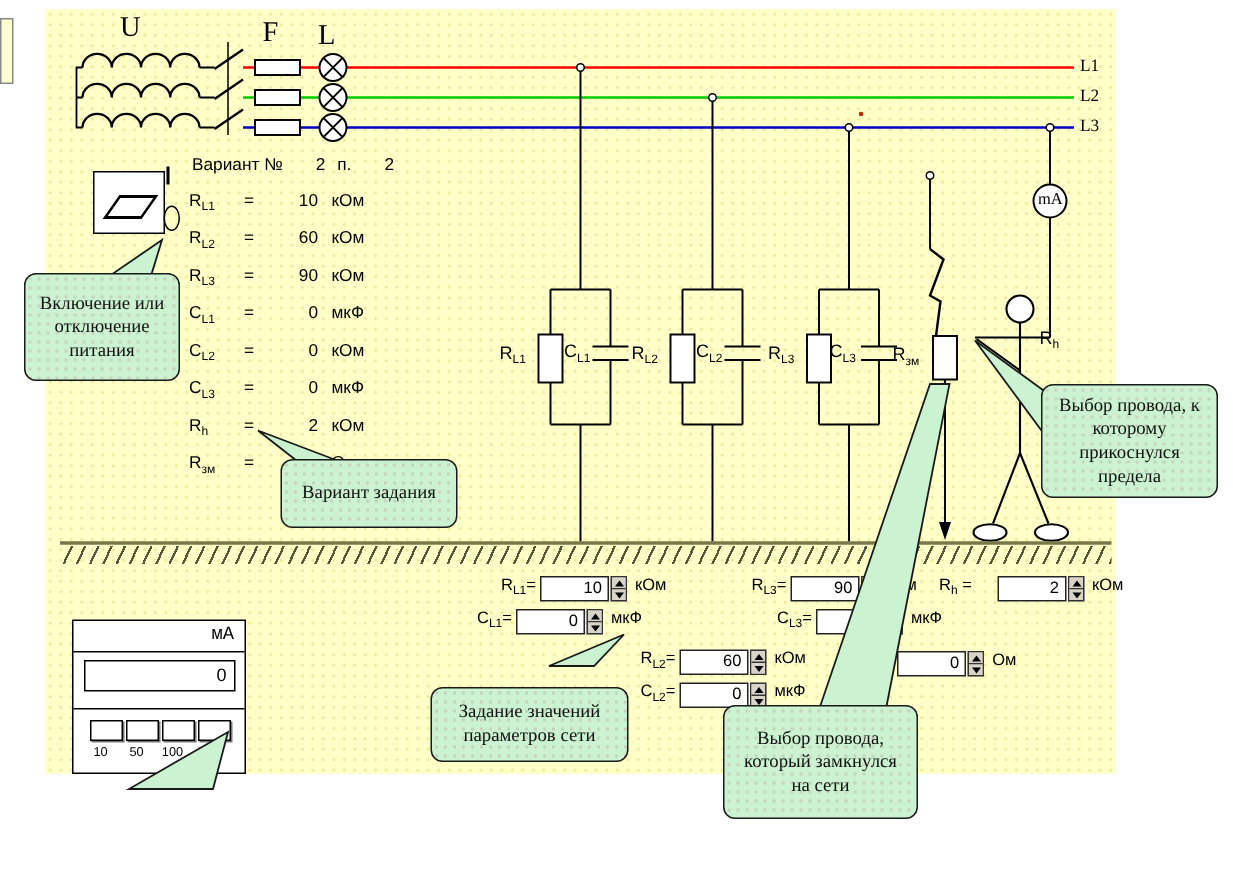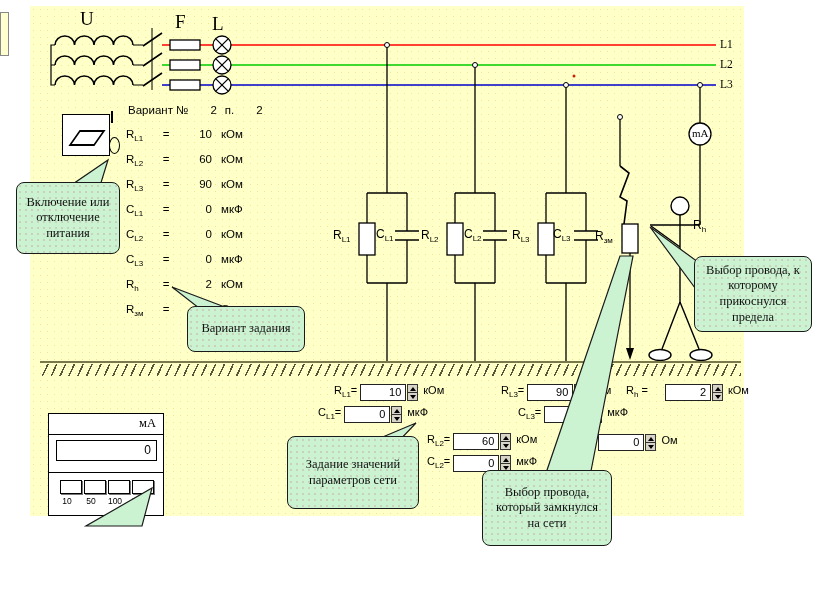--- a/index.html
+++ b/index.html
@@ -40,21 +40,21 @@
   .tri-up{width:0;height:0;border-left:3px solid transparent;border-right:3px solid transparent;border-bottom:4px solid #000;}
   .tri-dn{width:0;height:0;border-left:3px solid transparent;border-right:3px solid transparent;border-top:4px solid #000;}
   .sunit{margin-left:5px;}
   
   #powerbtn{left:62px;top:114px;width:46px;height:40px;background:#fff;border:1.6px solid #000;z-index:10;}
   #pgram{position:absolute;left:11px;top:15px;width:22px;height:12px;border:2px solid #000;transform:skewX(-35deg);}
   #onmark{left:111px;top:111px;width:2px;height:12px;background:#000;z-index:10;}
   #offmark{left:109px;top:137px;width:9px;height:15px;border:1.6px solid #000;border-radius:50%;z-index:10;}
   
   #ammeter{left:48px;top:413px;width:114px;height:101px;background:#fff;border:1.4px solid #000;z-index:10;}
-  #amlabel{position:absolute;right:7px;top:2px;font-family:Liberation Serif, serif;font-size:12.5px;}
+  #amlabel{position:absolute;right:7px;top:2px;font-family:Liberation Mono, monospace;font-size:12.5px;}
   .amline{position:absolute;left:0;right:0;border-top:1.2px solid #000;}
   #amdisplay{position:absolute;left:7px;top:26px;width:94px;height:19px;border:1.2px solid #000;
              text-align:right;font-size:12px;line-height:19px;padding-right:5px;}
   #amibuttons{position:absolute;left:11px;top:66px;display:flex;gap:2px;}
   .rbtn{width:20px;height:12px;border:1.4px solid #000;background:#fff;box-shadow:1px 1px 0 #777;}
   #amranges{position:absolute;left:6px;top:82px;display:flex;font-size:8.5px;}
   #amranges span{width:24px;text-align:center;}
   
   .callout{position:absolute;background:#cbf3d2;border:1.4px solid #1a1a1a;border-radius:8px;
            display:flex;align-items:center;justify-content:center;text-align:center;
@@ -367,17 +367,17 @@
       <polygon points="204,312 238,312 172,287"></polygon>
       <polygon points="366,444 396,444 416,423"></polygon>
       <polygon points="545,476 590,476 633,256 620,256"></polygon>
       <polygon points="698,262 698,292 650,227"></polygon>
       <polygon points="86,526 142,526 152,488"></polygon>
     </g>
   </svg>
 
   <div class="callout" style="left:16px;top:182px;width:104px;height:72px">Включение или отключение питания</div>
   <div class="callout" style="left:187px;top:306px;width:118px;height:46px">Вариант задания</div>
-  <div class="callout" style="left:287px;top:436px;width:132px;height:73px">Задание значений параметров сети</div>
+  <div class="callout" style="left:287px;top:458px;width:132px;height:50px">Задание значений параметров сети</div>
   <div class="callout" style="left:482px;top:470px;width:130px;height:76px">Выбор провода, который замкнулся на сети</div>
   <div class="callout" style="left:694px;top:256px;width:118px;height:76px">Выбор провода, к которому прикоснулся предела</div>
 
 </div>
 
 </body></html>

